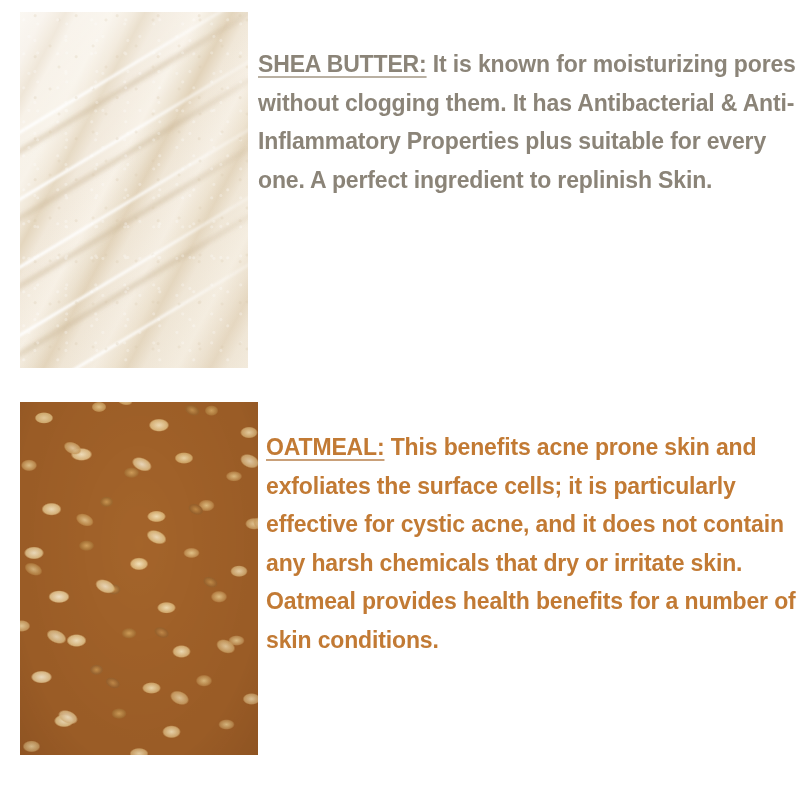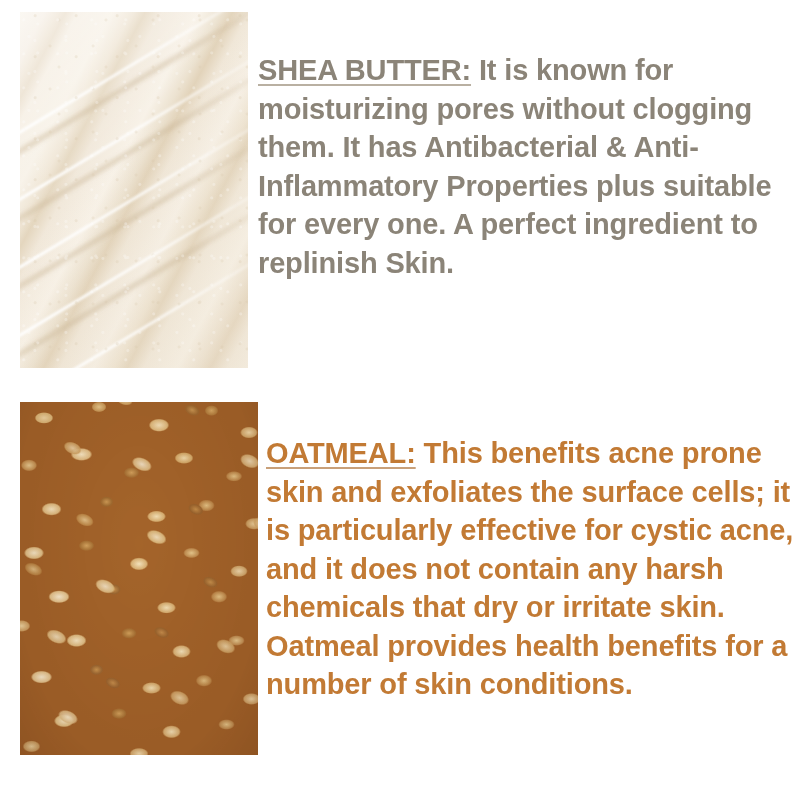--- a/index.html
+++ b/index.html
@@ -30,21 +30,21 @@
   .photo {
     position: absolute;
     overflow: hidden;
     background: #efe6d8;
   }
 
   .copy {
     position: absolute;
     font-family: "Liberation Sans", sans-serif;
     font-weight: bold;
-    font-size: 29px;
+    font-size: 23px;
     line-height: 38.5px;
     letter-spacing: -0.15px;
     word-spacing: 0px;
     text-align: left;
   }
 
   .copy .term {
     text-decoration: underline;
     text-underline-offset: 4px;
     text-decoration-thickness: 2px;

